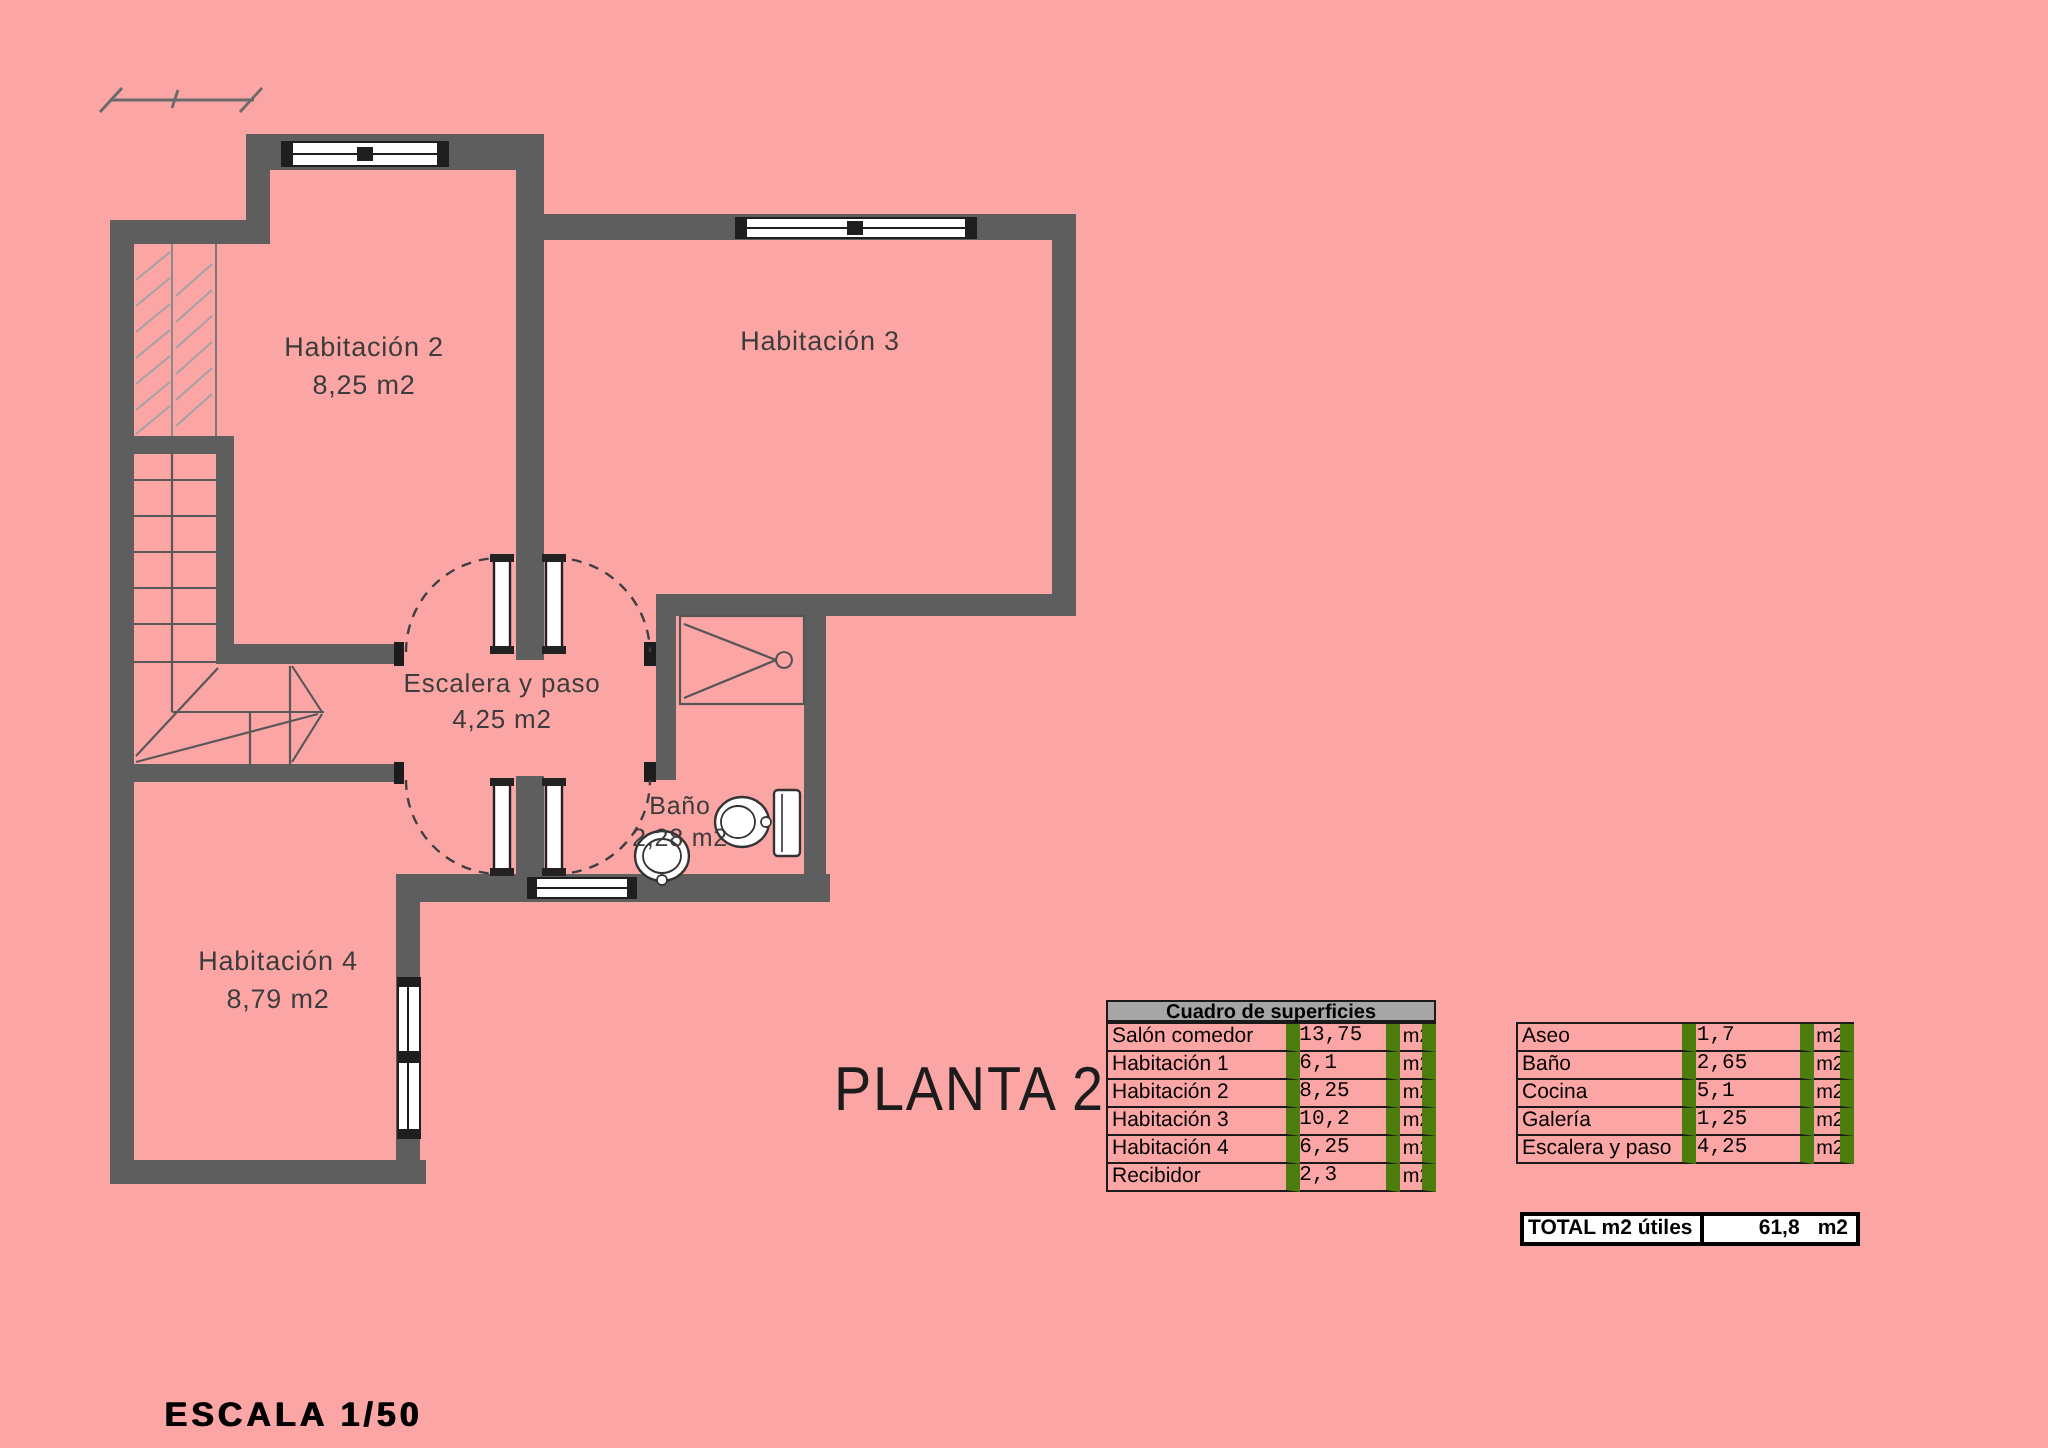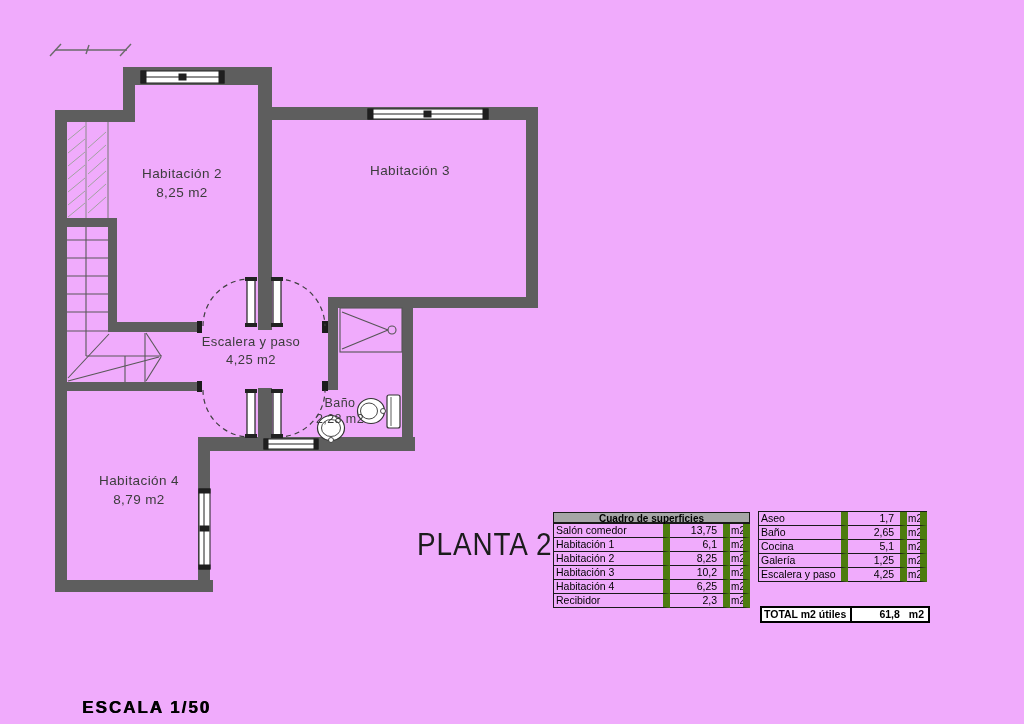--- a/index.html
+++ b/index.html
@@ -1,16 +1,16 @@
 <!DOCTYPE html>
 <html><head>
 <meta charset="utf-8">
 <style>
   html,body{margin:0;padding:0;background:#ffffff;}
-  #page{position:relative;width:1024px;height:724px;background:#f0abfc;overflow:hidden;
+  #page{position:relative;width:1024px;height:724px;background:#fca5a5;overflow:hidden;
         font-family:"Liberation Sans",sans-serif;}
   #plan-svg{position:absolute;left:0;top:0;}
 
   .room-label{position:absolute;text-align:center;color:#3c3c3c;font-size:13.5px;
               line-height:19px;letter-spacing:.4px;white-space:nowrap;}
   .room-label.small{font-size:12.5px;line-height:16px;}
 
   .plan-title{position:absolute;left:417px;top:528px;color:#1c1c1c;font-size:31px;
               line-height:34px;letter-spacing:1px;transform:scaleX(.9);transform-origin:left top;
               white-space:nowrap;}
@@ -19,23 +19,23 @@
 
   
   .tbl{position:absolute;font-size:10.5px;color:#000;}
   .tbl-header{height:11px;line-height:11px;background:#a6a6a6;border:1px solid #1a1a1a;
               font-weight:bold;text-align:center;font-size:10px;box-sizing:border-box;}
   .tgrid{border-left:1px solid #1a1a1a;border-top:1px solid #1a1a1a;}
   .trow{display:flex;height:14px;line-height:13px;}
   .tc{border-right:7px solid #4d7c0f;border-bottom:1px solid #1a1a1a;box-sizing:border-box;
       overflow:hidden;white-space:nowrap;}
   .tc.name{padding-left:2px;}
-  .tc.val{text-align:right;padding-right:6px;}
+  .tc.val{padding-right:6px;font-family:Liberation Mono, monospace;}
   .tc.unit{padding-left:1px;font-size:10px;}
-  .left-tbl{left:553px;top:500px;width:197px;margin-top:12px;}
+  .left-tbl{left:553px;top:500px;width:165px;}
   .left-tbl .name{width:117px;}  .left-tbl .val{width:60px;}  .left-tbl .unit{width:20px;}
   .right-tbl{left:758px;top:511px;width:169px;}
   .right-tbl .name{width:90px;}  .right-tbl .val{width:59px;}  .right-tbl .unit{width:20px;}
 
   .total-row{position:absolute;left:760px;top:606px;width:170px;height:17px;border:2px solid #000;
              display:flex;font-weight:bold;font-size:10.5px;box-sizing:border-box;background:#fff;}
   .total-label{width:90px;border-right:2px solid #000;padding-left:2px;line-height:13px;box-sizing:border-box;}
   .total-value{flex:1;display:flex;justify-content:flex-end;gap:9px;padding-right:4px;line-height:13px;}
 </style>
 </head>

